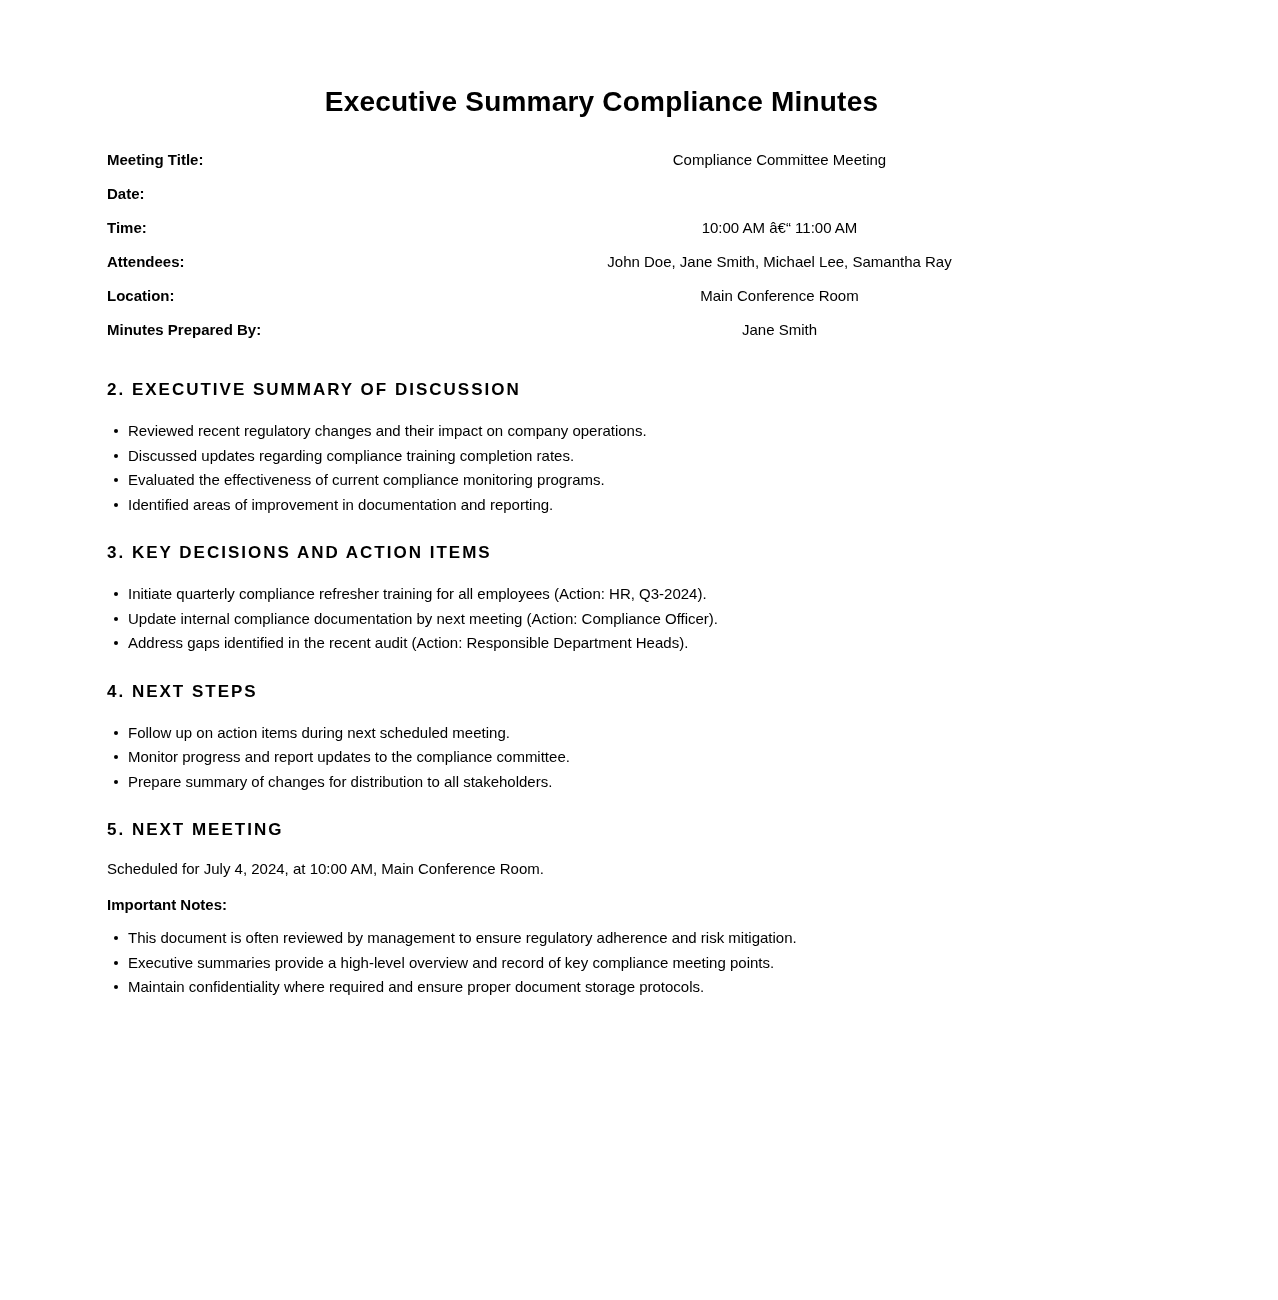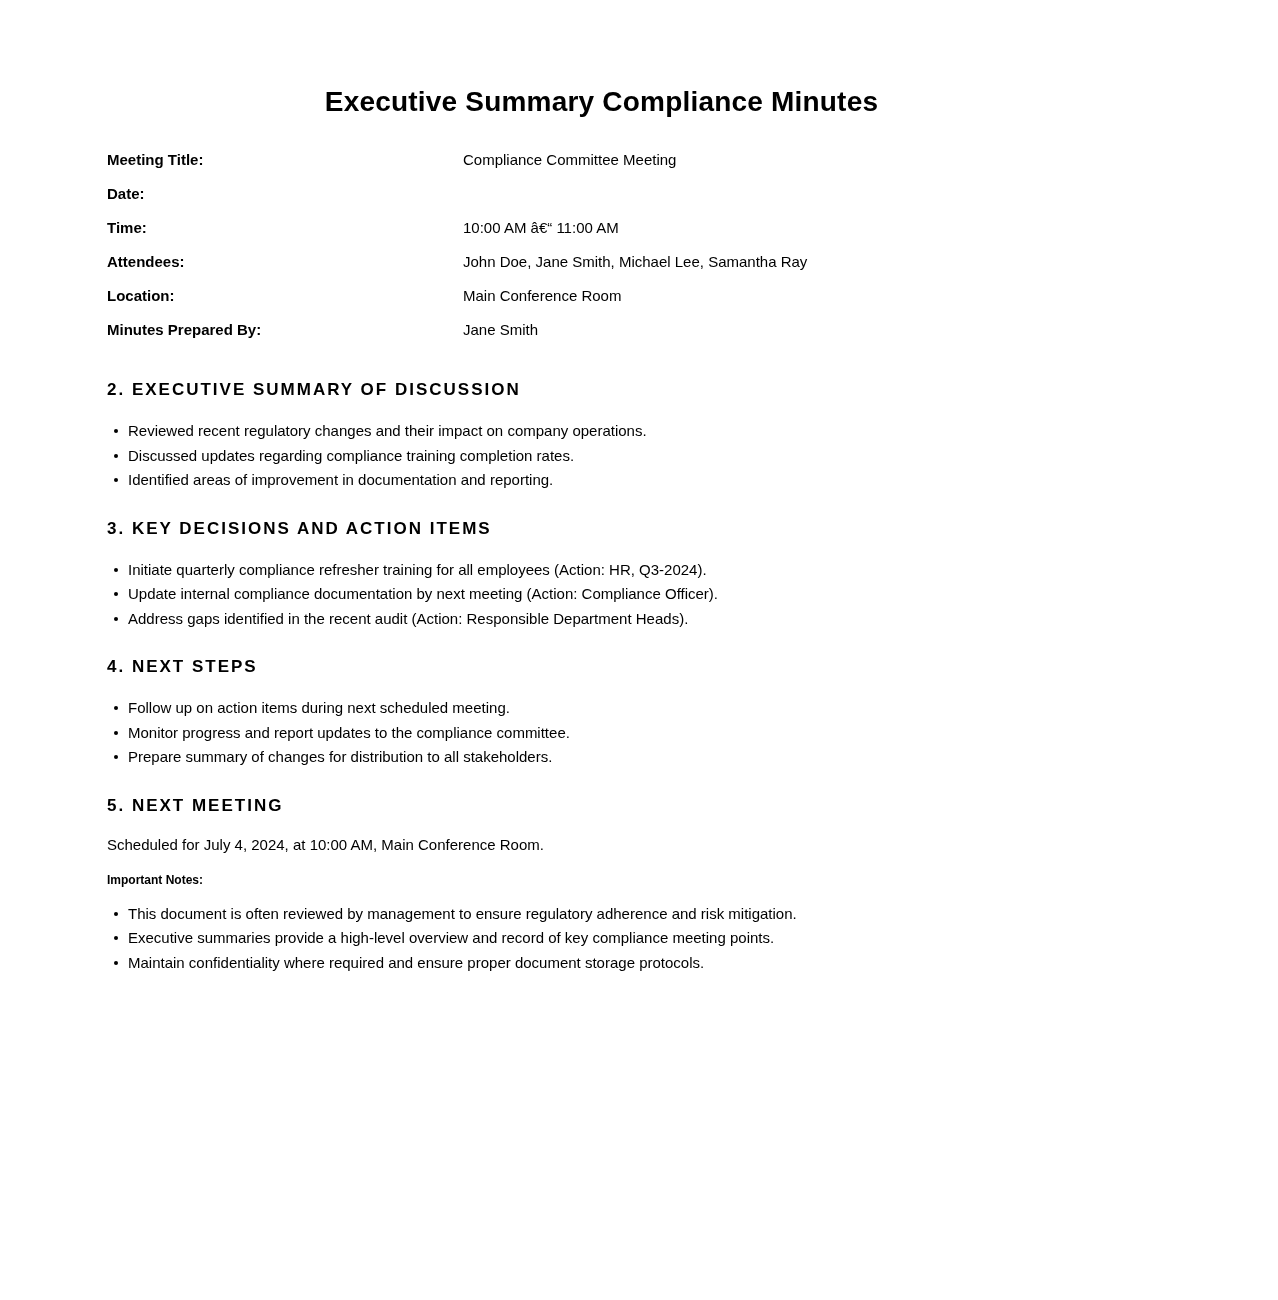--- a/index.html
+++ b/index.html
@@ -25,21 +25,21 @@
   .meta-table { margin-bottom: 0; }
   .meta-row {
     display: flex;
     height: 34px;
     align-items: flex-start;
     font-size: 15px;
     line-height: 19px;
     gap: 26px;
   }
   .meta-label { width: 330px; font-weight: bold; flex-shrink: 0; }
-  .meta-value { flex: 1; }
+  .meta-value { flex: 1; text-align: center; }
   h2.section-heading {
     font-size: 17px;
     font-weight: bold;
     line-height: 20px;
     letter-spacing: 2px;
     margin: 26px 0 19px 0;
   }
   p.body-text {
     font-size: 15px;
     line-height: 19px;
@@ -60,21 +60,21 @@
     content: "";
     position: absolute;
     left: 7px;
     top: 10px;
     width: 4px;
     height: 4px;
     border-radius: 50%;
     background: #000000;
   }
   .notes-title {
-    font-size: 12px;
+    font-size: 15px;
     font-weight: bold;
     line-height: 19px;
     margin: 17px 0 12px 0;
   }
 </style>
 </head>
 <body>
 
 <div class="page">
 
@@ -105,20 +105,21 @@
       <span class="meta-value">Jane Smith</span>
     </div>
   </div>
 
 
   <section>
     <h2 class="section-heading">2. EXECUTIVE SUMMARY OF DISCUSSION</h2>
     <ul class="bullet-list">
       <li>Reviewed recent regulatory changes and their impact on company operations.</li>
       <li>Discussed updates regarding compliance training completion rates.</li>
+      <li>Evaluated the effectiveness of current compliance monitoring programs.</li>
       <li>Identified areas of improvement in documentation and reporting.</li>
     </ul>
   </section>
 
   <section>
     <h2 class="section-heading">3. KEY DECISIONS AND ACTION ITEMS</h2>
     <ul class="bullet-list">
       <li>Initiate quarterly compliance refresher training for all employees (Action: HR, Q3-2024).</li>
       <li>Update internal compliance documentation by next meeting (Action: Compliance Officer).</li>
       <li>Address gaps identified in the recent audit (Action: Responsible Department Heads).</li>

